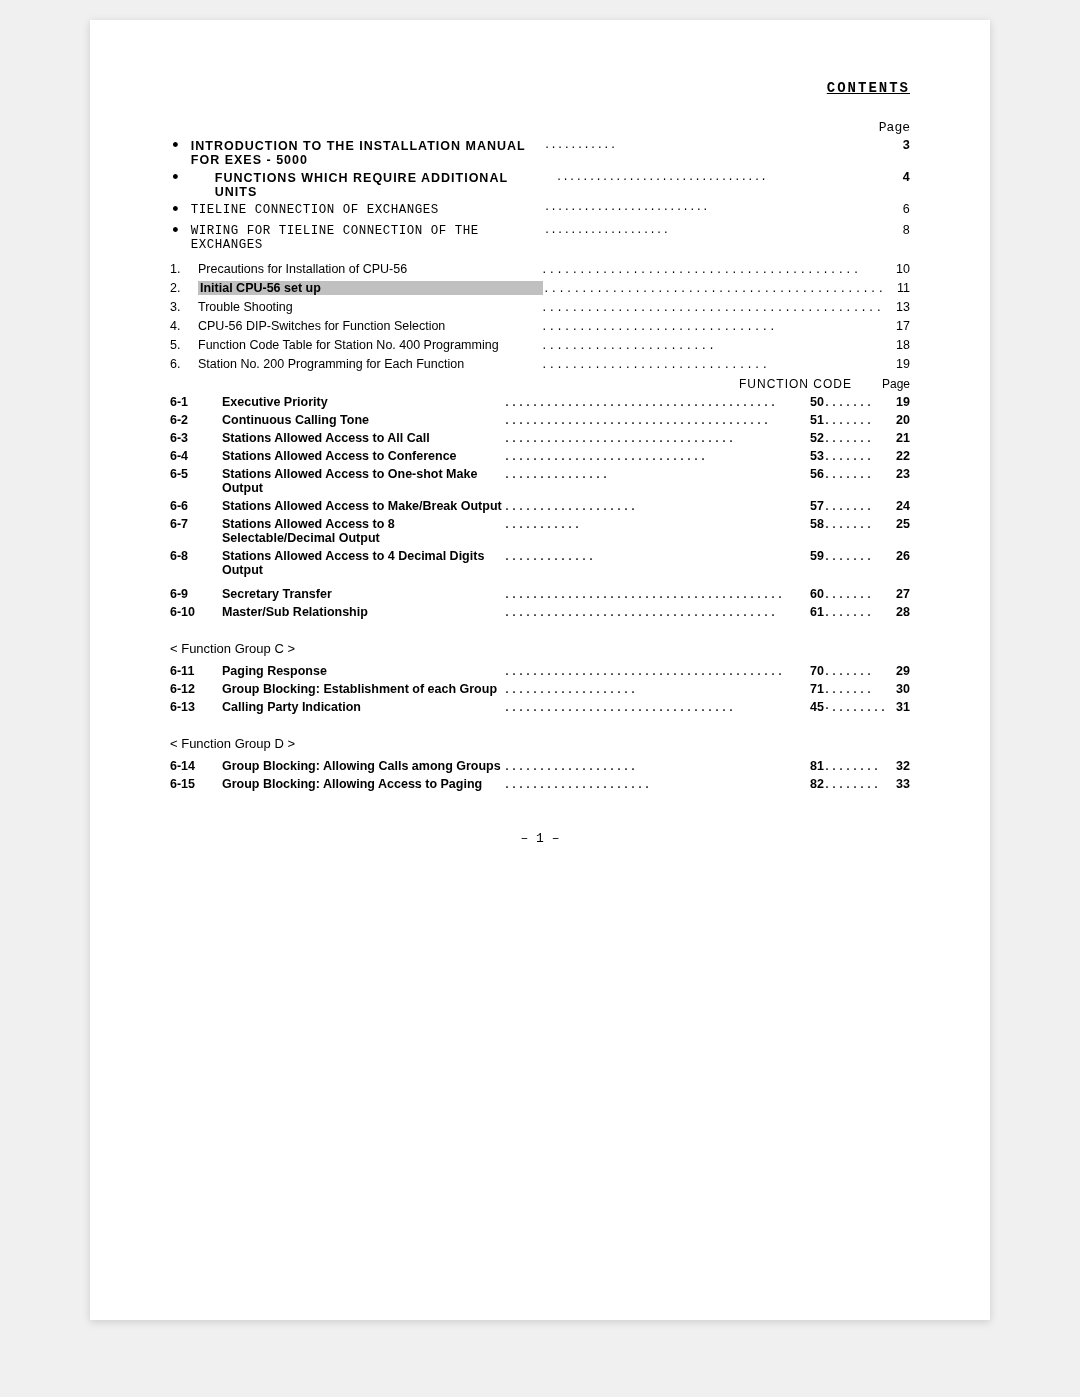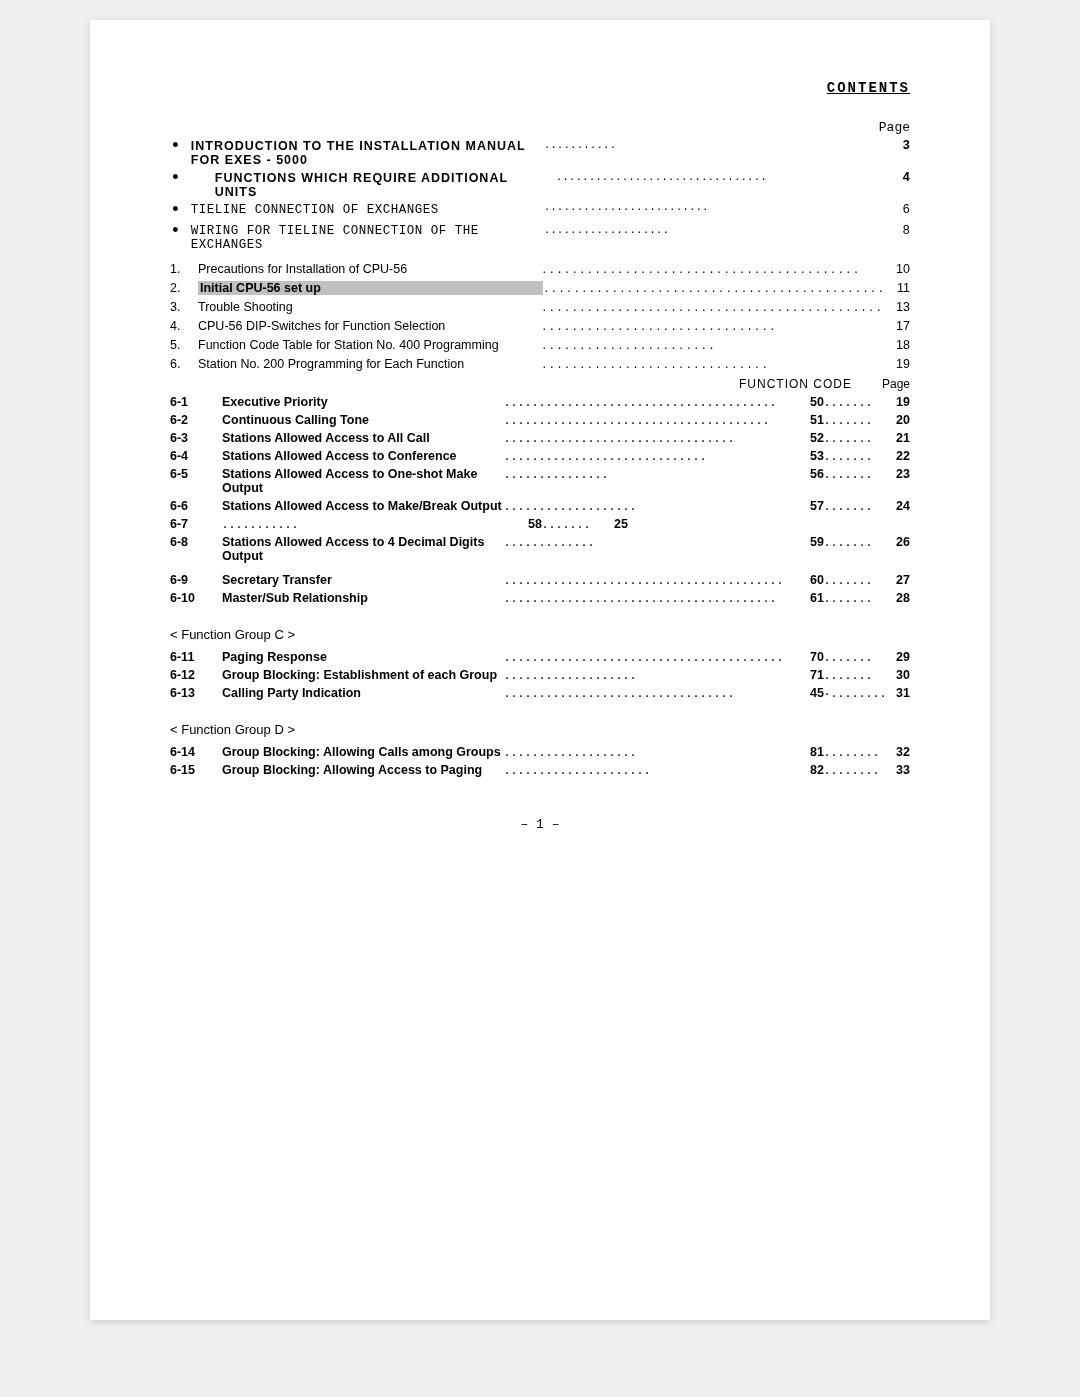--- a/index.html
+++ b/index.html
@@ -337,20 +337,21 @@
         <div class="function-row">
           <span class="func-num">6-6</span>
           <span class="func-desc">Stations Allowed Access to Make/Break Output</span>
           <span class="func-dots" style="font-family: &quot;Courier New&quot;, monospace; font-size: 10px;">...................</span>
           <span class="func-code">57</span>
           <span class="func-dots2" style="font-family: &quot;Courier New&quot;, monospace; font-size: 10px;">.......</span>
           <span class="func-page">24</span>
         </div>
         <div class="function-row">
           <span class="func-num">6-7</span>
+          <span class="func-desc">Stations Allowed Access to 8 Selectable/Decimal Output</span>
           <span class="func-dots" style="font-family: &quot;Courier New&quot;, monospace; font-size: 10px;">...........</span>
           <span class="func-code">58</span>
           <span class="func-dots2" style="font-family: &quot;Courier New&quot;, monospace; font-size: 10px;">.......</span>
           <span class="func-page">25</span>
         </div>
         <div class="function-row">
           <span class="func-num">6-8</span>
           <span class="func-desc">Stations Allowed Access to 4 Decimal Digits Output</span>
           <span class="func-dots" style="font-family: &quot;Courier New&quot;, monospace; font-size: 10px;">.............</span>
           <span class="func-code">59</span>

